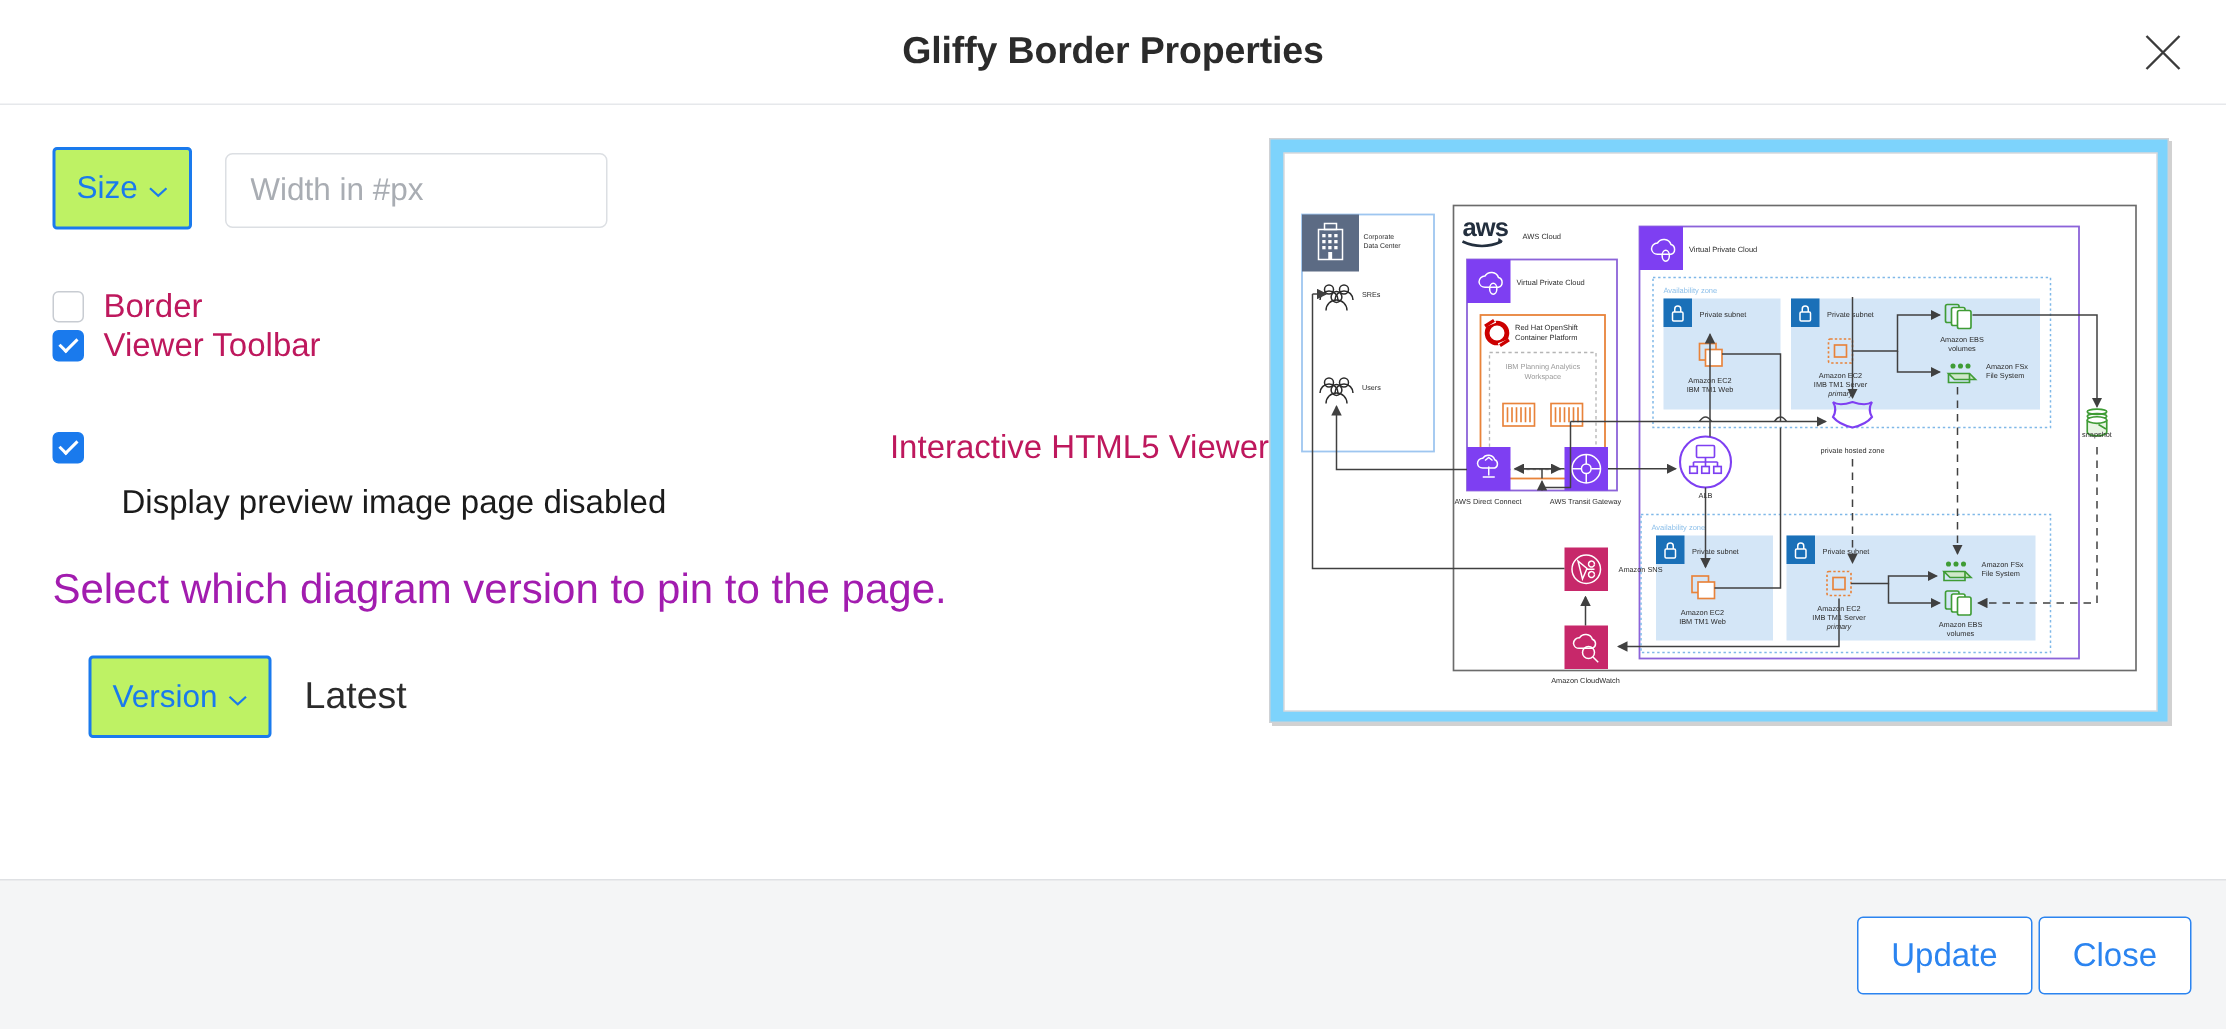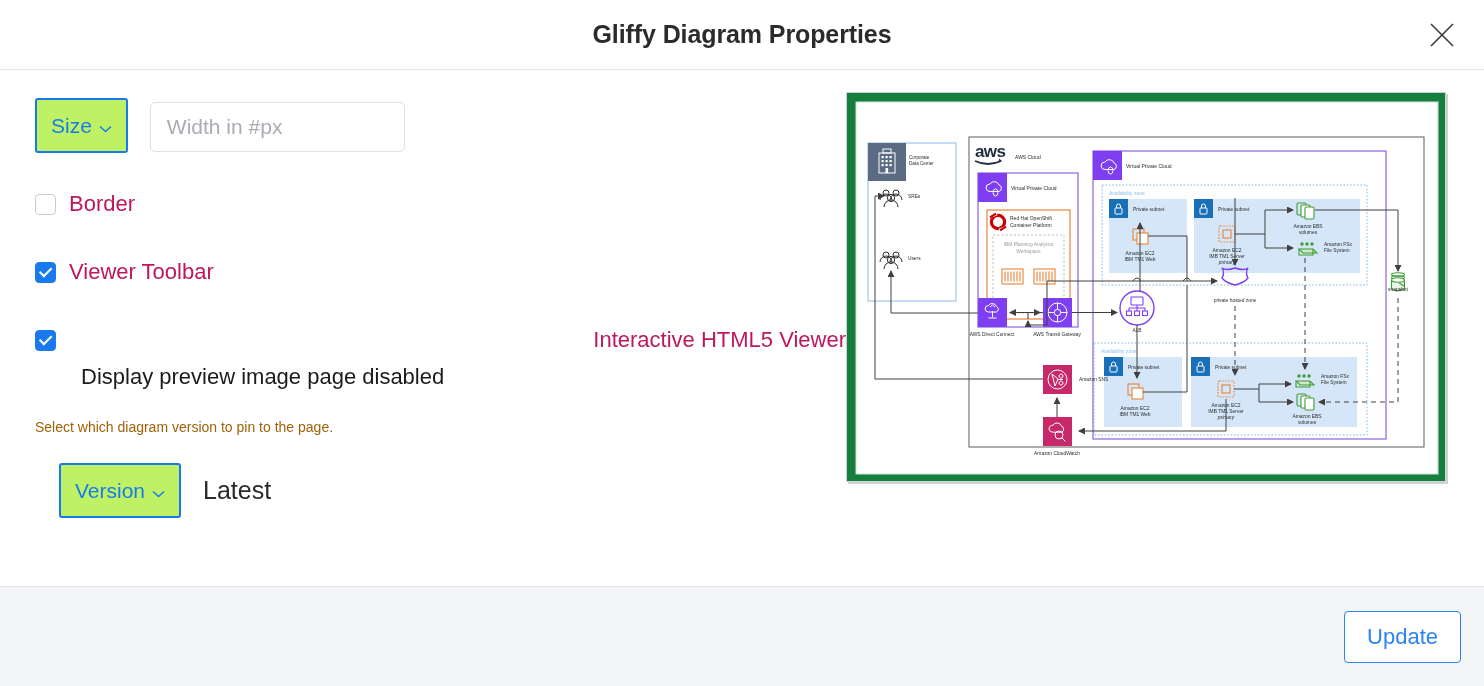--- a/index.html
+++ b/index.html
@@ -62,59 +62,59 @@
   .cb.off { background:#fff; border:1.5px solid #c8ccd2; }
   .cb.on  { background:#1a7aed; border:1.5px solid #1a7aed; }
   .cb.on::after {
     content:""; width:10px; height:5px;
     border-left:2.6px solid #fff; border-bottom:2.6px solid #fff;
     transform:rotate(-45deg) translate(1px,-1.5px);
   }
   .check-label { font-size:22px; margin-left:13px; color:#be185d; }
 
   .row-border { margin-top:38px; }
-  .row-toolbar { margin-top:42px; }
+  .row-toolbar { }
   .row-html5 { margin-top:42px;justify-content:space-between; }
   .sub-text { font-size:22px; color:#1b1b1b; margin:11px 0 0 46px; }
-  .hint-text { font-size:14px; color:#a16207; margin:29px 0 0 0; }
+  .hint-text { font-size:28px; color:#a21caf; margin:29px 0 0 0; }
 
   .version-row { display:flex; align-items:center; gap:22px; margin-top:28px;padding-left:24px; }
   .version-value { font-size:25px; color:#2b2b2b; }
 
   
   .footer {
     height:100px; flex:0 0 100px; background:#f4f5f6;
     border-top:1px solid #dfe1e4;
     display:flex; align-items:center; justify-content:flex-end;
     gap:4px; padding-right:23px;
   }
   .footer-btn {
     background:#fff; border:1.5px solid #2b84f0; border-radius:4px;
     color:#2b84f0; font-size:22px; height:52px; min-width:88px; padding:0 22px;
     cursor:pointer; font-family:"Liberation Sans", sans-serif;
   }
 
   
   .preview-frame {
-    width:600px; height:390px; background:#15803d;
+    width:600px; height:390px; background:#7dd3fc;
     border:1px solid #cfd2d6;
     box-shadow:2px 2px 0 0 rgba(0,0,0,0.18);
     position:relative;
     overflow:hidden;
   }
   .dg { position:absolute; inset:0; }
   .dg svg { display:block; }
 </style>
 </head>
 <body>
 
 <div class="dialog">
 
   <div class="header">
-    <div class="header-title">Gliffy Diagram Properties</div>
+    <div class="header-title">Gliffy Border Properties</div>
     <button class="close-btn" aria-label="Close">
       <svg width="26" height="26" viewBox="0 0 26 26" aria-hidden="true">
         <path d="M2 2 L24 24 M24 2 L2 24" stroke="#3b3b3b" stroke-width="1.6" fill="none"></path>
       </svg>
     </button>
   </div>
 
   <div class="body">
 
     <div class="left-pane">
@@ -488,15 +488,16 @@
   </g>
 </svg>
         </div>
       </div>
     </div>
 
   </div>
 
   <div class="footer">
     <button class="footer-btn">Update</button>
+    <button class="footer-btn">Close</button>
   </div>
 
 </div>
 
 </body></html>

